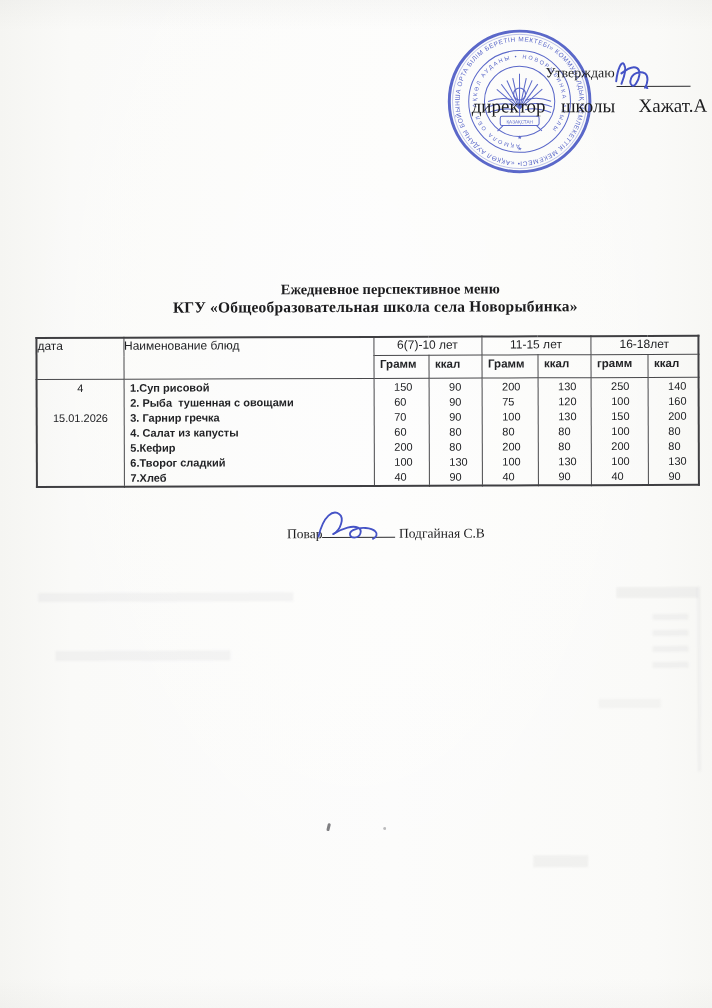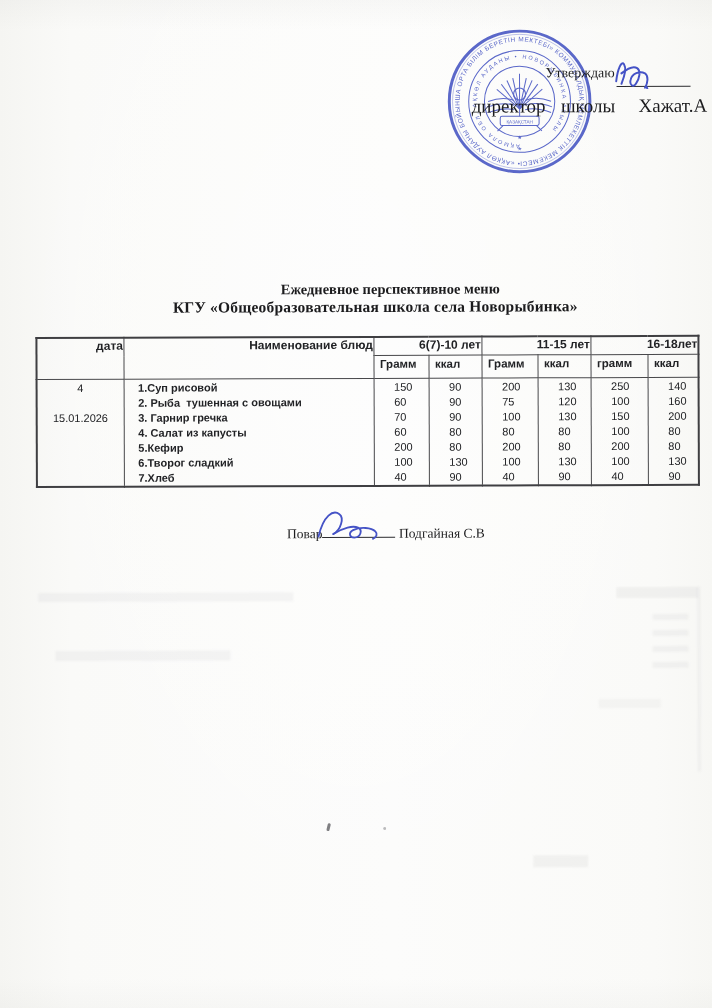--- a/index.html
+++ b/index.html
@@ -33,27 +33,27 @@
   .title-block{position:absolute;left:20px;top:281px;width:712px;text-align:center;
     font-family:"Liberation Serif", serif;font-weight:bold;color:#1b1b1d;}
   .t1{font-size:14.5px;line-height:17px;transform:translateX(15px);}
   .t2{font-size:15.5px;line-height:17px;letter-spacing:.2px;}
 
   
   .menu-table{position:absolute;left:36px;top:336px;border-collapse:collapse;table-layout:fixed;
     color:#222326;}
   .menu-table th,.menu-table td{border:1.4px solid #48484b;padding:0;vertical-align:top;}
   .menu-table{border:2px solid #3f3f42;}
-  .hr1 th{height:17px;font-size:12px;font-weight:bold;text-align:right;}
+  .hr1 th{height:17px;font-size:12px;font-weight:normal;}
   .hr2 th{height:20px;font-size:11.5px;font-weight:bold;text-align:left;padding:2px 0 0 6px;}
   .th-date,.th-dish{text-align:left;padding:2px 0 0 7px;}
   .th-age{text-align:center;vertical-align:middle;padding-top:1px;}
   .data-row td{height:105px;padding-top:1px;}
   .ln{height:15px;line-height:15px;font-size:11px;padding-left:20px;white-space:pre;}
-  .c-dish .ln{font-weight:bold;padding-left:14px;}
+  .c-dish .ln{font-weight:bold;padding-left:6px;}
   .c-date .ln{padding-left:0;text-align:center;}
   .date-full{margin-top:15px;}
 
   
   .cook-row{position:absolute;left:287px;top:525px;font-size:13.5px;white-space:pre;}
   .cook-uline{display:inline-block;width:73px;border-bottom:1.3px solid #2b2b2e;height:12px;}
   .sig2{position:absolute;left:313px;top:503px;width:80px;height:42px;}
 
   
   .ghost{position:absolute;pointer-events:none;filter:blur(1.2px);}

